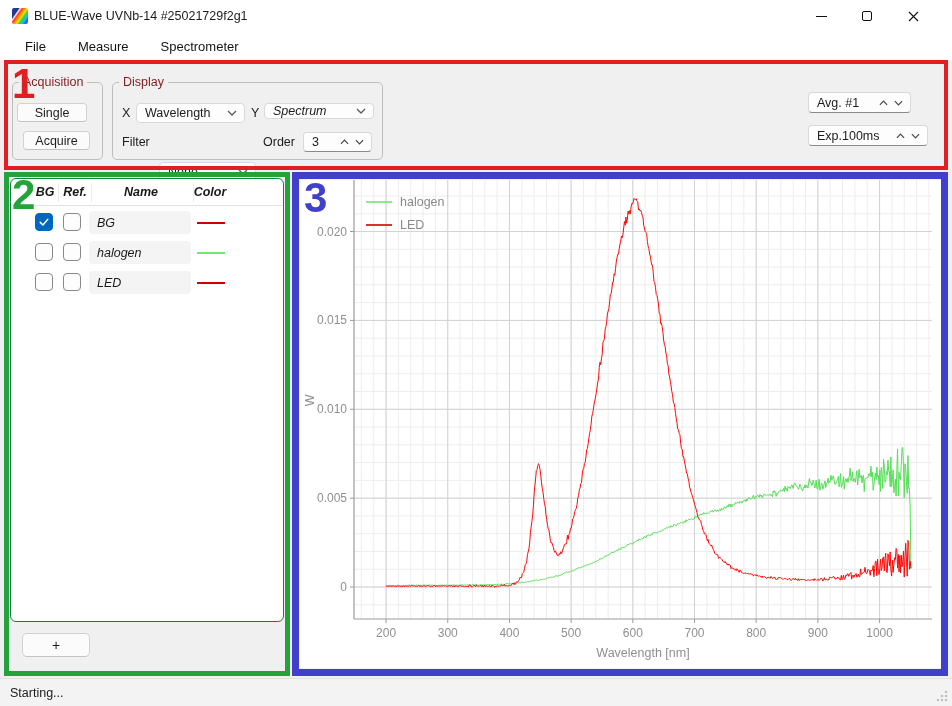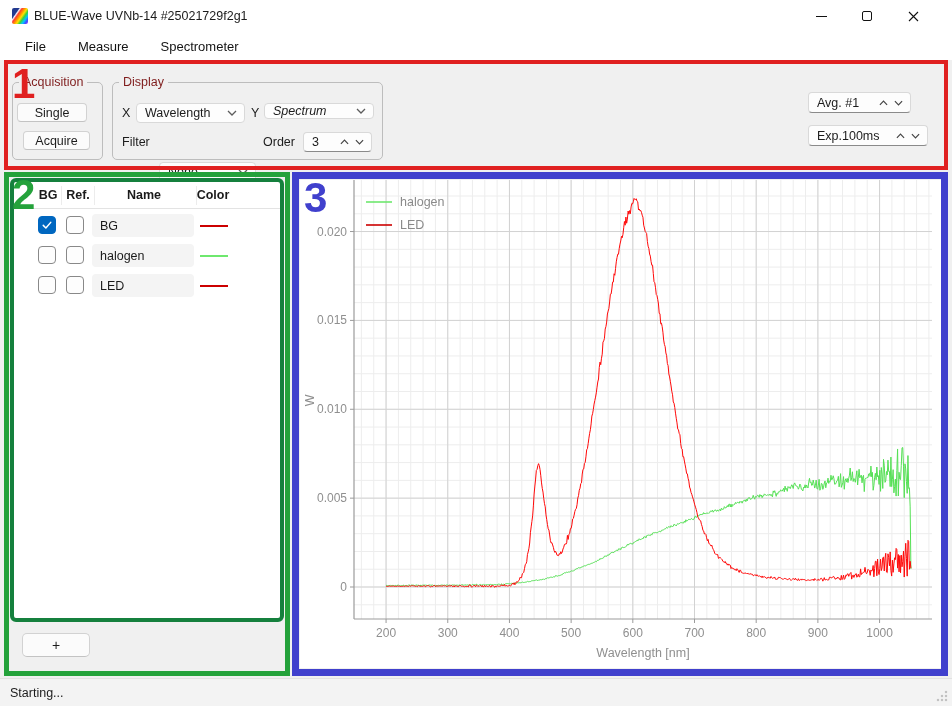--- a/index.html
+++ b/index.html
@@ -40,21 +40,21 @@
 
   .select, .spin { position:absolute; background:#fdfdfd; border:1px solid #d9d9d9; border-radius:4px;
                    display:flex; align-items:center; font-size:12.5px; color:#1c1c1c; }
   .spin { border-bottom-color:#8a8a8a; }
   .sel-text { flex:1; padding-left:8px; white-space:nowrap; overflow:hidden; }
   .chev { padding-right:7px; display:flex; align-items:center; }
   .spin-arrows { display:flex; gap:6px; padding-right:7px; align-items:center; }
 
   
   .table-card { position:absolute; left:10px; top:118px; width:274px; height:444px; background:#fff;
-                border:4px solid #15803d; border-radius:6px; }
+                border:1px solid #15803d; border-radius:6px;font-style:italic; }
   .tbl-header { position:relative; height:27px; border-bottom:1px solid #e3e3e3; font-weight:bold; font-size:12.5px; }
   .th { position:absolute; top:6px; transform:translateX(-50%); }
   .th-sep { position:absolute; top:4px; height:19px; width:1px; background:#ececec; }
   .row { position:relative; height:30px; }
   .checkbox { position:absolute; top:5px; width:18px; height:18px; border:1px solid #898989;
               border-radius:4px; background:#fdfdfd; display:flex; align-items:center; justify-content:center; }
   .checkbox.checked { background:#0067c0; border-color:#0067c0; }
   .name-cell { position:absolute; left:78px; top:3px; width:102px; height:23px; background:#f4f4f4;
                border-radius:4px; font-size:12.5px; display:flex; align-items:center; padding-left:8px; }
   .color-cell { position:absolute; left:186px; top:14px; width:28px; height:2px; }

